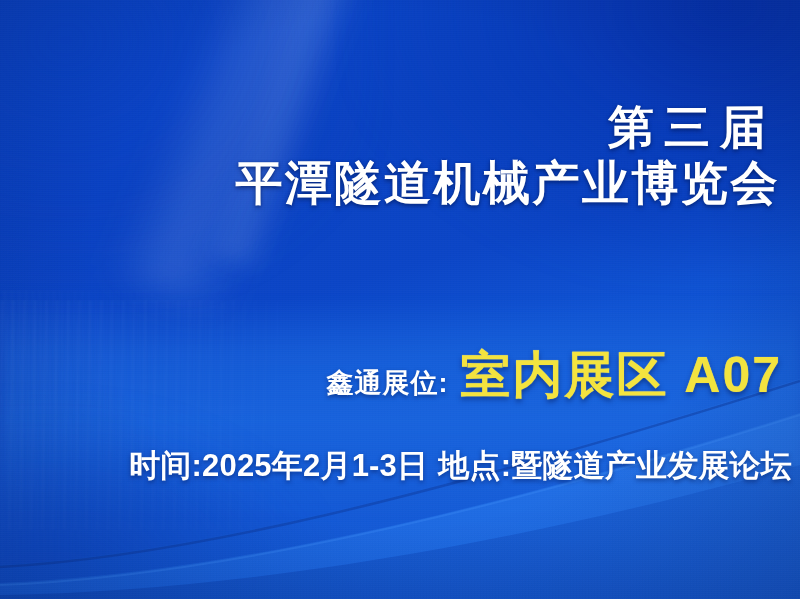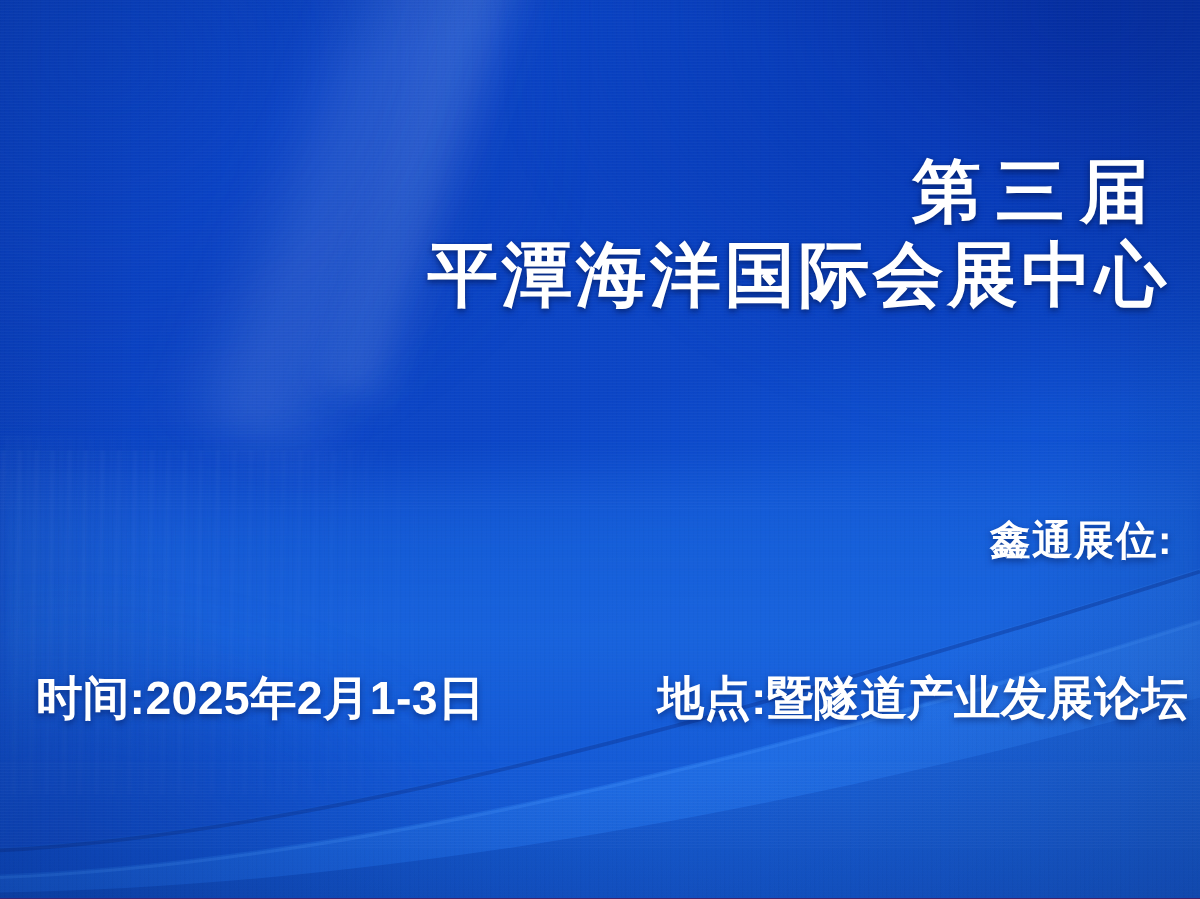--- a/index.html
+++ b/index.html
@@ -7,21 +7,21 @@
     margin: 0;
     padding: 0;
     background: #111;
   }
   #banner {
     position: relative;
     width: 800px;
     height: 599px;
     overflow: hidden;
     font-family: "Liberation Sans", "DejaVu Sans", sans-serif;
-    background: #a21caf;
+    background: #0f766e;
     user-select: none;
   }
 
   
   .bg-base {
     position: absolute;
     inset: 0;
     background:
       linear-gradient(165deg, #0a46c9 0%, #0a42c2 28%, #0b45c6 46%, #0f52d2 58%, #1358d6 72%, #1157d4 86%, #0d4ccb 100%);
   }
@@ -191,26 +191,26 @@
     font-weight: bold;
     letter-spacing: 2px;
     white-space: nowrap;
     text-shadow:
       0 3px 5px rgba(0,22,85,0.5),
       0 0 1px rgba(255,255,180,0.8);
   }
 
   .meta-line {
     position: absolute;
-    left: 24px;
+    left: 8px;
     right: 8px;
     top: 445px;
     display: flex;
     align-items: baseline;
-    justify-content: space-between;
+    justify-content: flex-end;
     gap: 10px;
   }
   .meta-text {
     color: #ffffff;
     font-size: 31px;
     font-weight: bold;
     letter-spacing: 0.2px;
     white-space: nowrap;
     text-shadow: 0 2px 4px rgba(0,20,78,0.5);
   }
@@ -254,25 +254,26 @@
     <path d="M0,216 C200,208 460,154 800,46" fill="none" stroke="rgba(70,150,255,0.25)" stroke-width="2"></path>
   </svg>
 
   <div class="vignette"></div>
   <div class="noise"></div>
 
   <div class="content">
 
     <div class="title-block">
       <div class="title-line t1">第三届</div>
-      <div class="title-line t2">平潭海洋国际会展中心</div>
+      <div class="title-line t2">平潭隧道机械产业博览会</div>
     </div>
 
     <div class="booth-line">
       <span class="booth-label">鑫通展位:</span>
+      <span class="booth-value">室内展区 A07</span>
     </div>
 
     <div class="meta-line">
       <span class="meta-text">时间:2025年2月1-3日</span>
       <span class="meta-text">地点:暨隧道产业发展论坛</span>
     </div>
 
   </div>
 </div>
 

